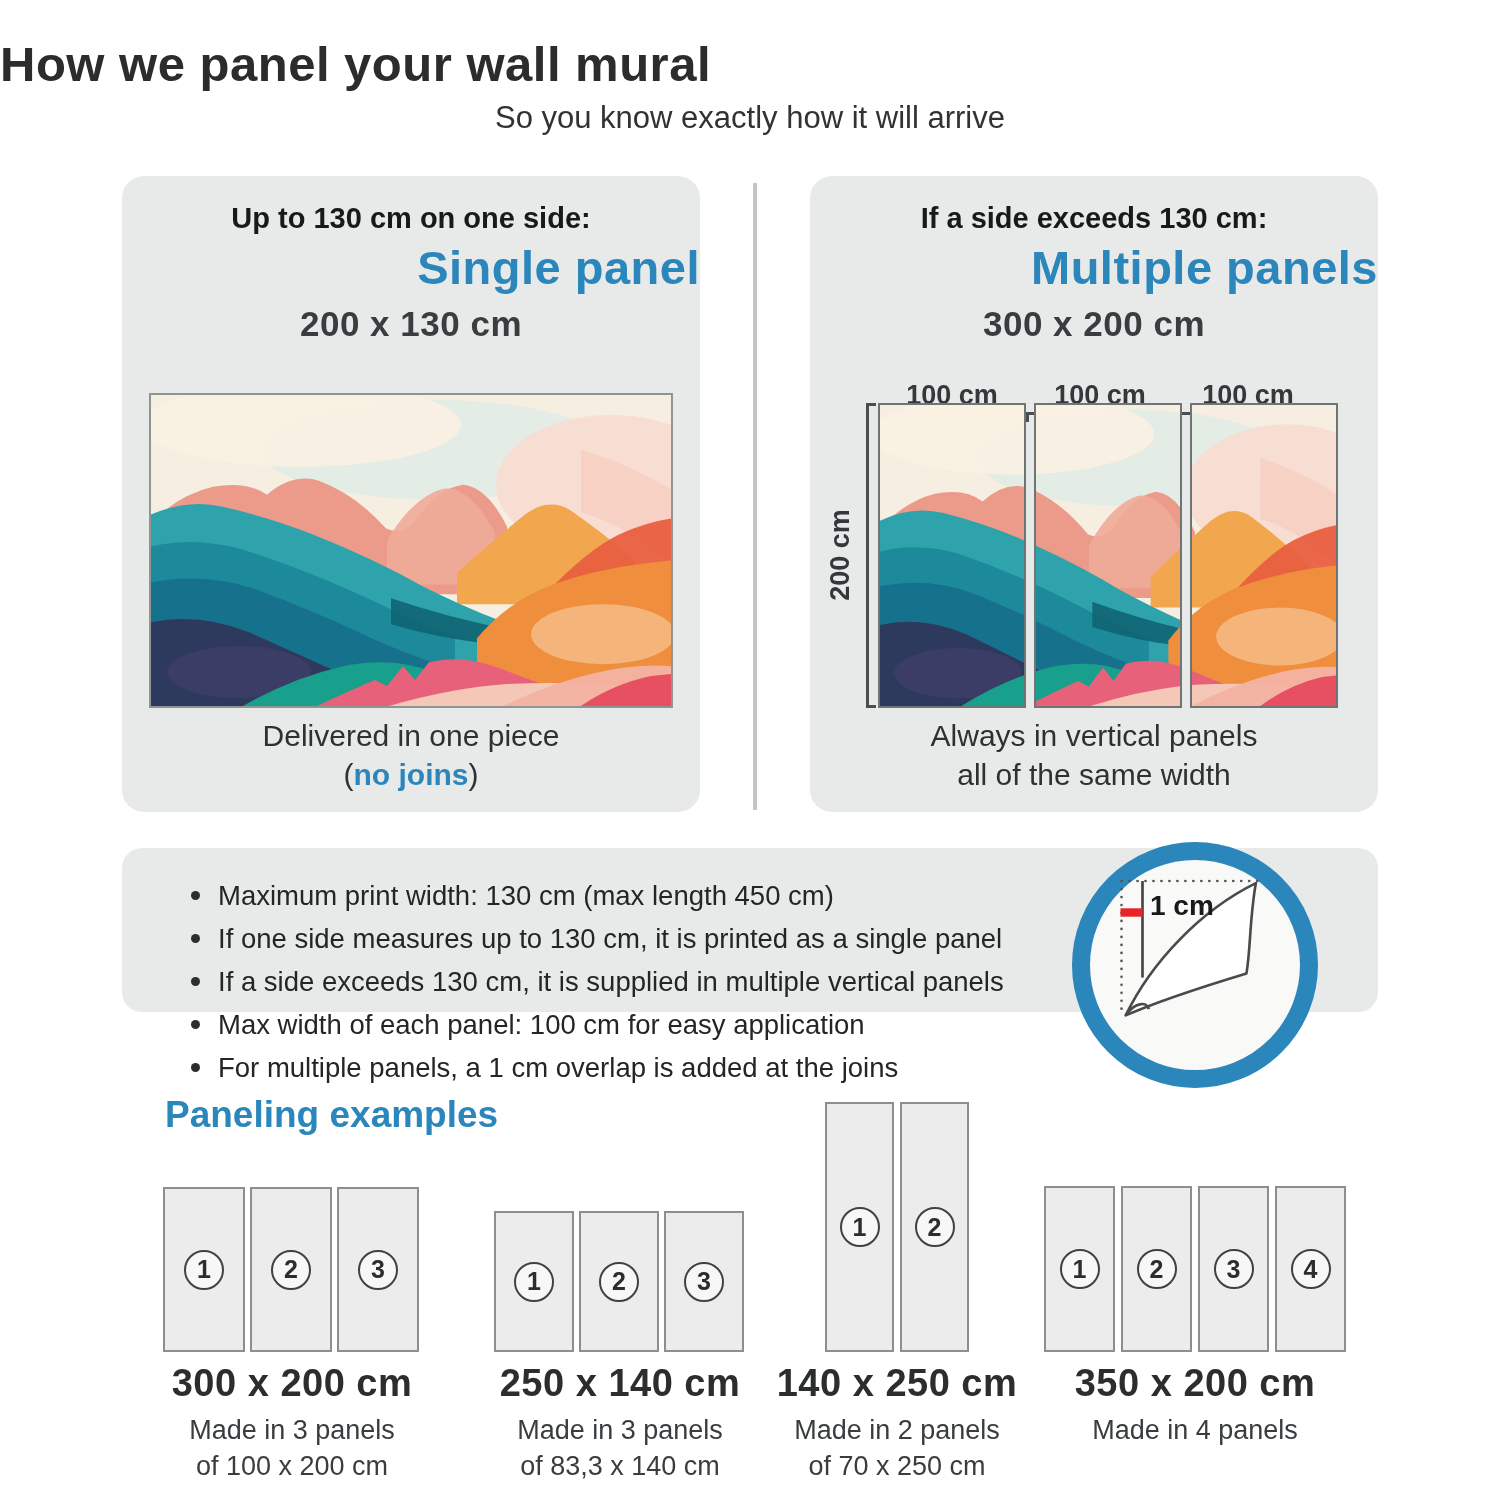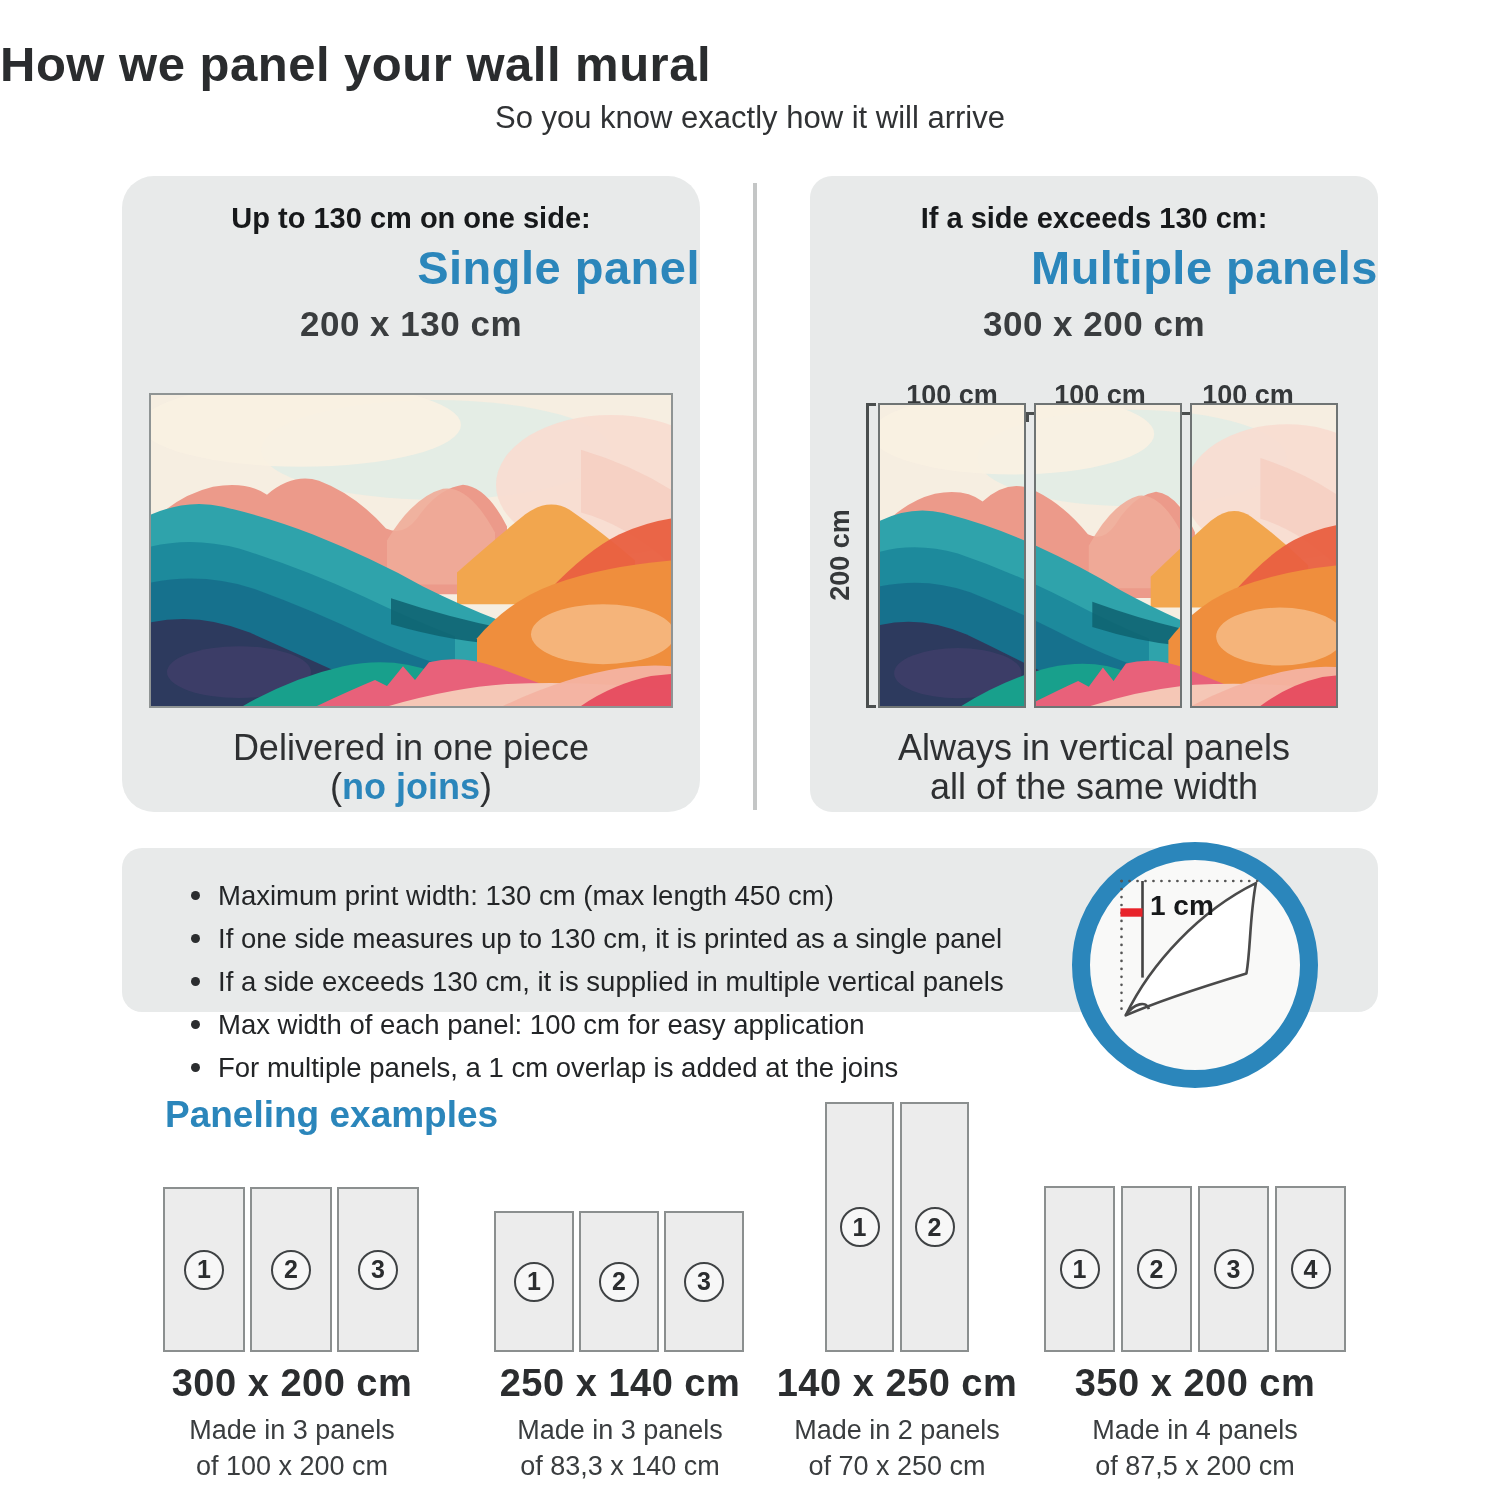--- a/index.html
+++ b/index.html
@@ -14,34 +14,34 @@
 
   
   .title{position:absolute;top:36px;left:0;width:100%;text-align:left;
          font-size:49px;font-weight:700;color:#2a2c2e;letter-spacing:.5px;}
   .subtitle{position:absolute;top:100px;left:0;width:100%;text-align:center;
          font-size:31px;font-weight:500;color:#303234;}
 
   
   .card{position:absolute;top:176px;height:636px;background:var(--card-bg);
         border-radius:22px;text-align:center;}
-  .card-single{left:122px;width:578px;border-radius:32px;}
+  .card-single{left:122px;width:578px;}
   .card-multiple{left:810px;width:568px;}
   .divider{position:absolute;left:753px;top:183px;width:4px;height:627px;background:#c4c6c6;}
 
   .cond{margin-top:26px;font-size:29px;font-weight:700;color:#17191b;}
   .panel-type{margin-top:5px;font-size:47px;font-weight:700;color:var(--blue);letter-spacing:.5px;text-align:right;}
   .size-label{margin-top:9px;font-size:35px;font-weight:700;color:#3a3d3f;letter-spacing:.5px;}
 
   .mural-single{position:absolute;left:27px;top:217px;width:524px;height:315px;
         border:2px solid #8f9494;}
   .mural-single svg{display:block;width:100%;height:100%;}
 
-  .caption{position:absolute;top:552px;left:0;width:100%;
-        font-size:36px;line-height:39px;font-weight:500;color:#2e3032;}
+  .caption{position:absolute;top:540px;left:0;width:100%;
+        font-size:30px;line-height:39px;font-weight:500;color:#2e3032;}
   .caption .hl{color:var(--blue);font-weight:700;}
 
   
   .dim-top{position:absolute;left:68px;top:204px;width:460px;display:flex;align-items:center;}
   .dim-col{width:148px;flex:none;}
   .dim-col .m-label{font-size:27px;font-weight:700;color:#35383a;margin-bottom:1px;}
   .h-bracket{height:10px;border-top:3px solid #4a4e4e;border-left:3px solid #4a4e4e;
         border-right:3px solid #4a4e4e;}
   .v-bracket{position:absolute;left:56px;top:227px;width:10px;height:305px;
         border-left:3px solid #4a4e4e;border-top:3px solid #4a4e4e;border-bottom:3px solid #4a4e4e;}
@@ -269,16 +269,15 @@
     <div class="ex-sub">of 83,3 x 140 cm</div>
   </div>
   <div class="ex-label l3">
     <div class="ex-size">140 x 250 cm</div>
     <div class="ex-sub">Made in 2 panels</div>
     <div class="ex-sub">of 70 x 250 cm</div>
   </div>
   <div class="ex-label l4">
     <div class="ex-size">350 x 200 cm</div>
     <div class="ex-sub">Made in 4 panels</div>
-    <div class="ex-sub">of 87,5 x 200 cm</div>
   </div>
 
 </div>
 
 </body></html>

